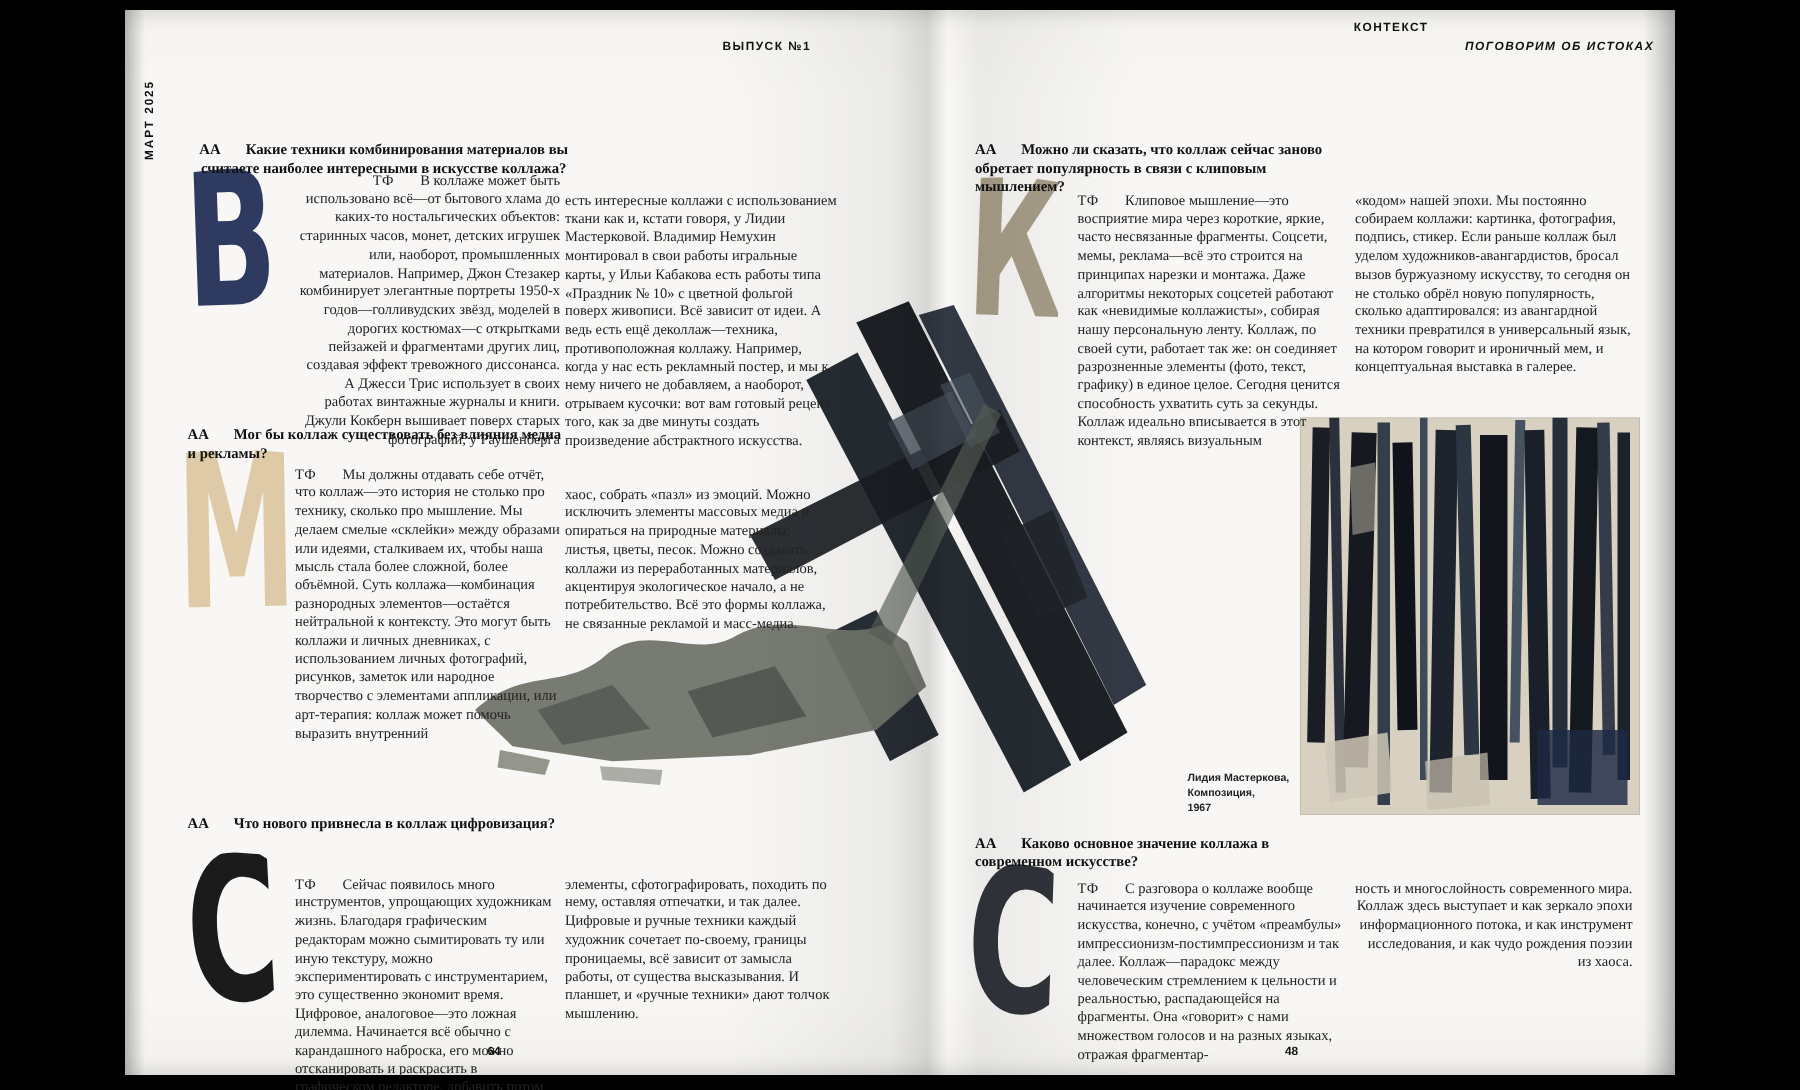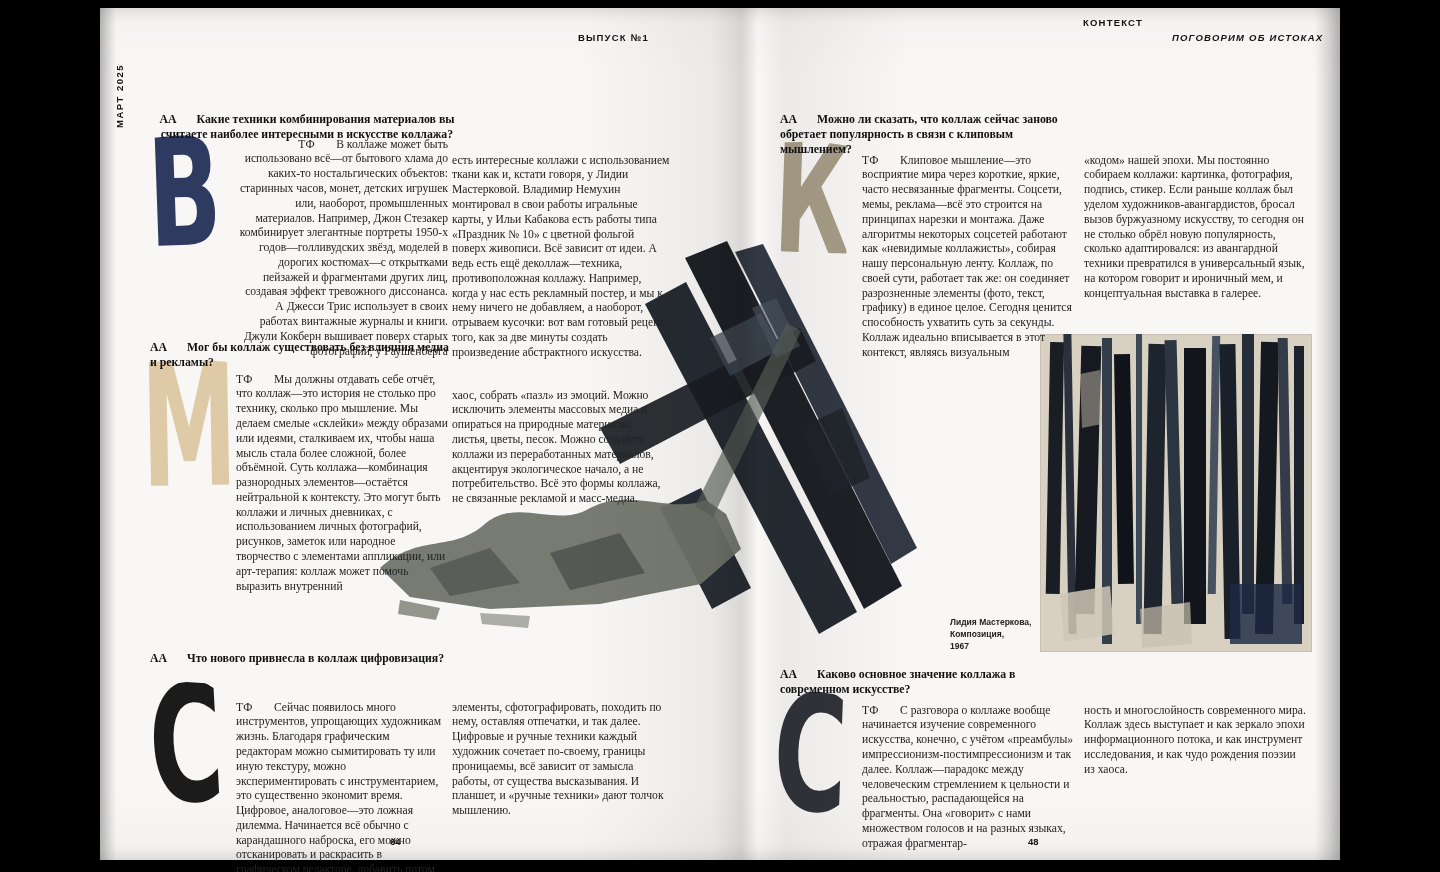--- a/index.html
+++ b/index.html
@@ -41,21 +41,21 @@
   .l2c1{left:136px;top:353px;width:212px;}
   .l2c2{left:352px;top:369px;width:218px;}
   .lq3{left:50px;top:631px;width:314px;}
   .l3c1{left:136px;top:681px;width:212px;}
   .l3c2{left:352px;top:681px;width:218px;}
   .rq1{left:680px;top:92px;width:302px;}
   .r1c1{left:762px;top:134px;width:214px;}
   .r1c2{left:984px;top:134px;width:222px;}
   .rq2{left:680px;top:647px;width:302px;}
   .r2c1{left:762px;top:684px;width:214px;}
-  .r2c2{left:984px;top:684px;width:222px;}
+  .r2c2{left:984px;top:684px;width:222px;text-align:right;}
 
   
   .dropcap{position:absolute;font-family:"DejaVu Sans",sans-serif;font-weight:bold;line-height:.78;
            z-index:3;transform-origin:top left;
            clip-path:polygon(4% 2%,55% 0,97% 3%,100% 50%,96% 98%,45% 100%,3% 97%,0 52%);}
   .dc-v {left:46px;top:128px;font-size:150px;color:#2e3a60;transform:rotate(-2deg) scaleX(.64);}
   .dc-m {left:40px;top:352px;font-size:172px;color:#decaa6;transform:rotate(-1deg) scaleX(.56);}
   .dc-k {left:676px;top:132px;font-size:152px;color:#a79d88;transform:rotate(2deg) scaleX(.62);}
   .dc-s1{left:46px;top:676px;font-size:162px;color:#1b1b1b;transform:rotate(-3deg) scaleX(.62);}
   .dc-s2{left:676px;top:682px;font-size:162px;color:#30333a;transform:rotate(2deg) scaleX(.62);}

